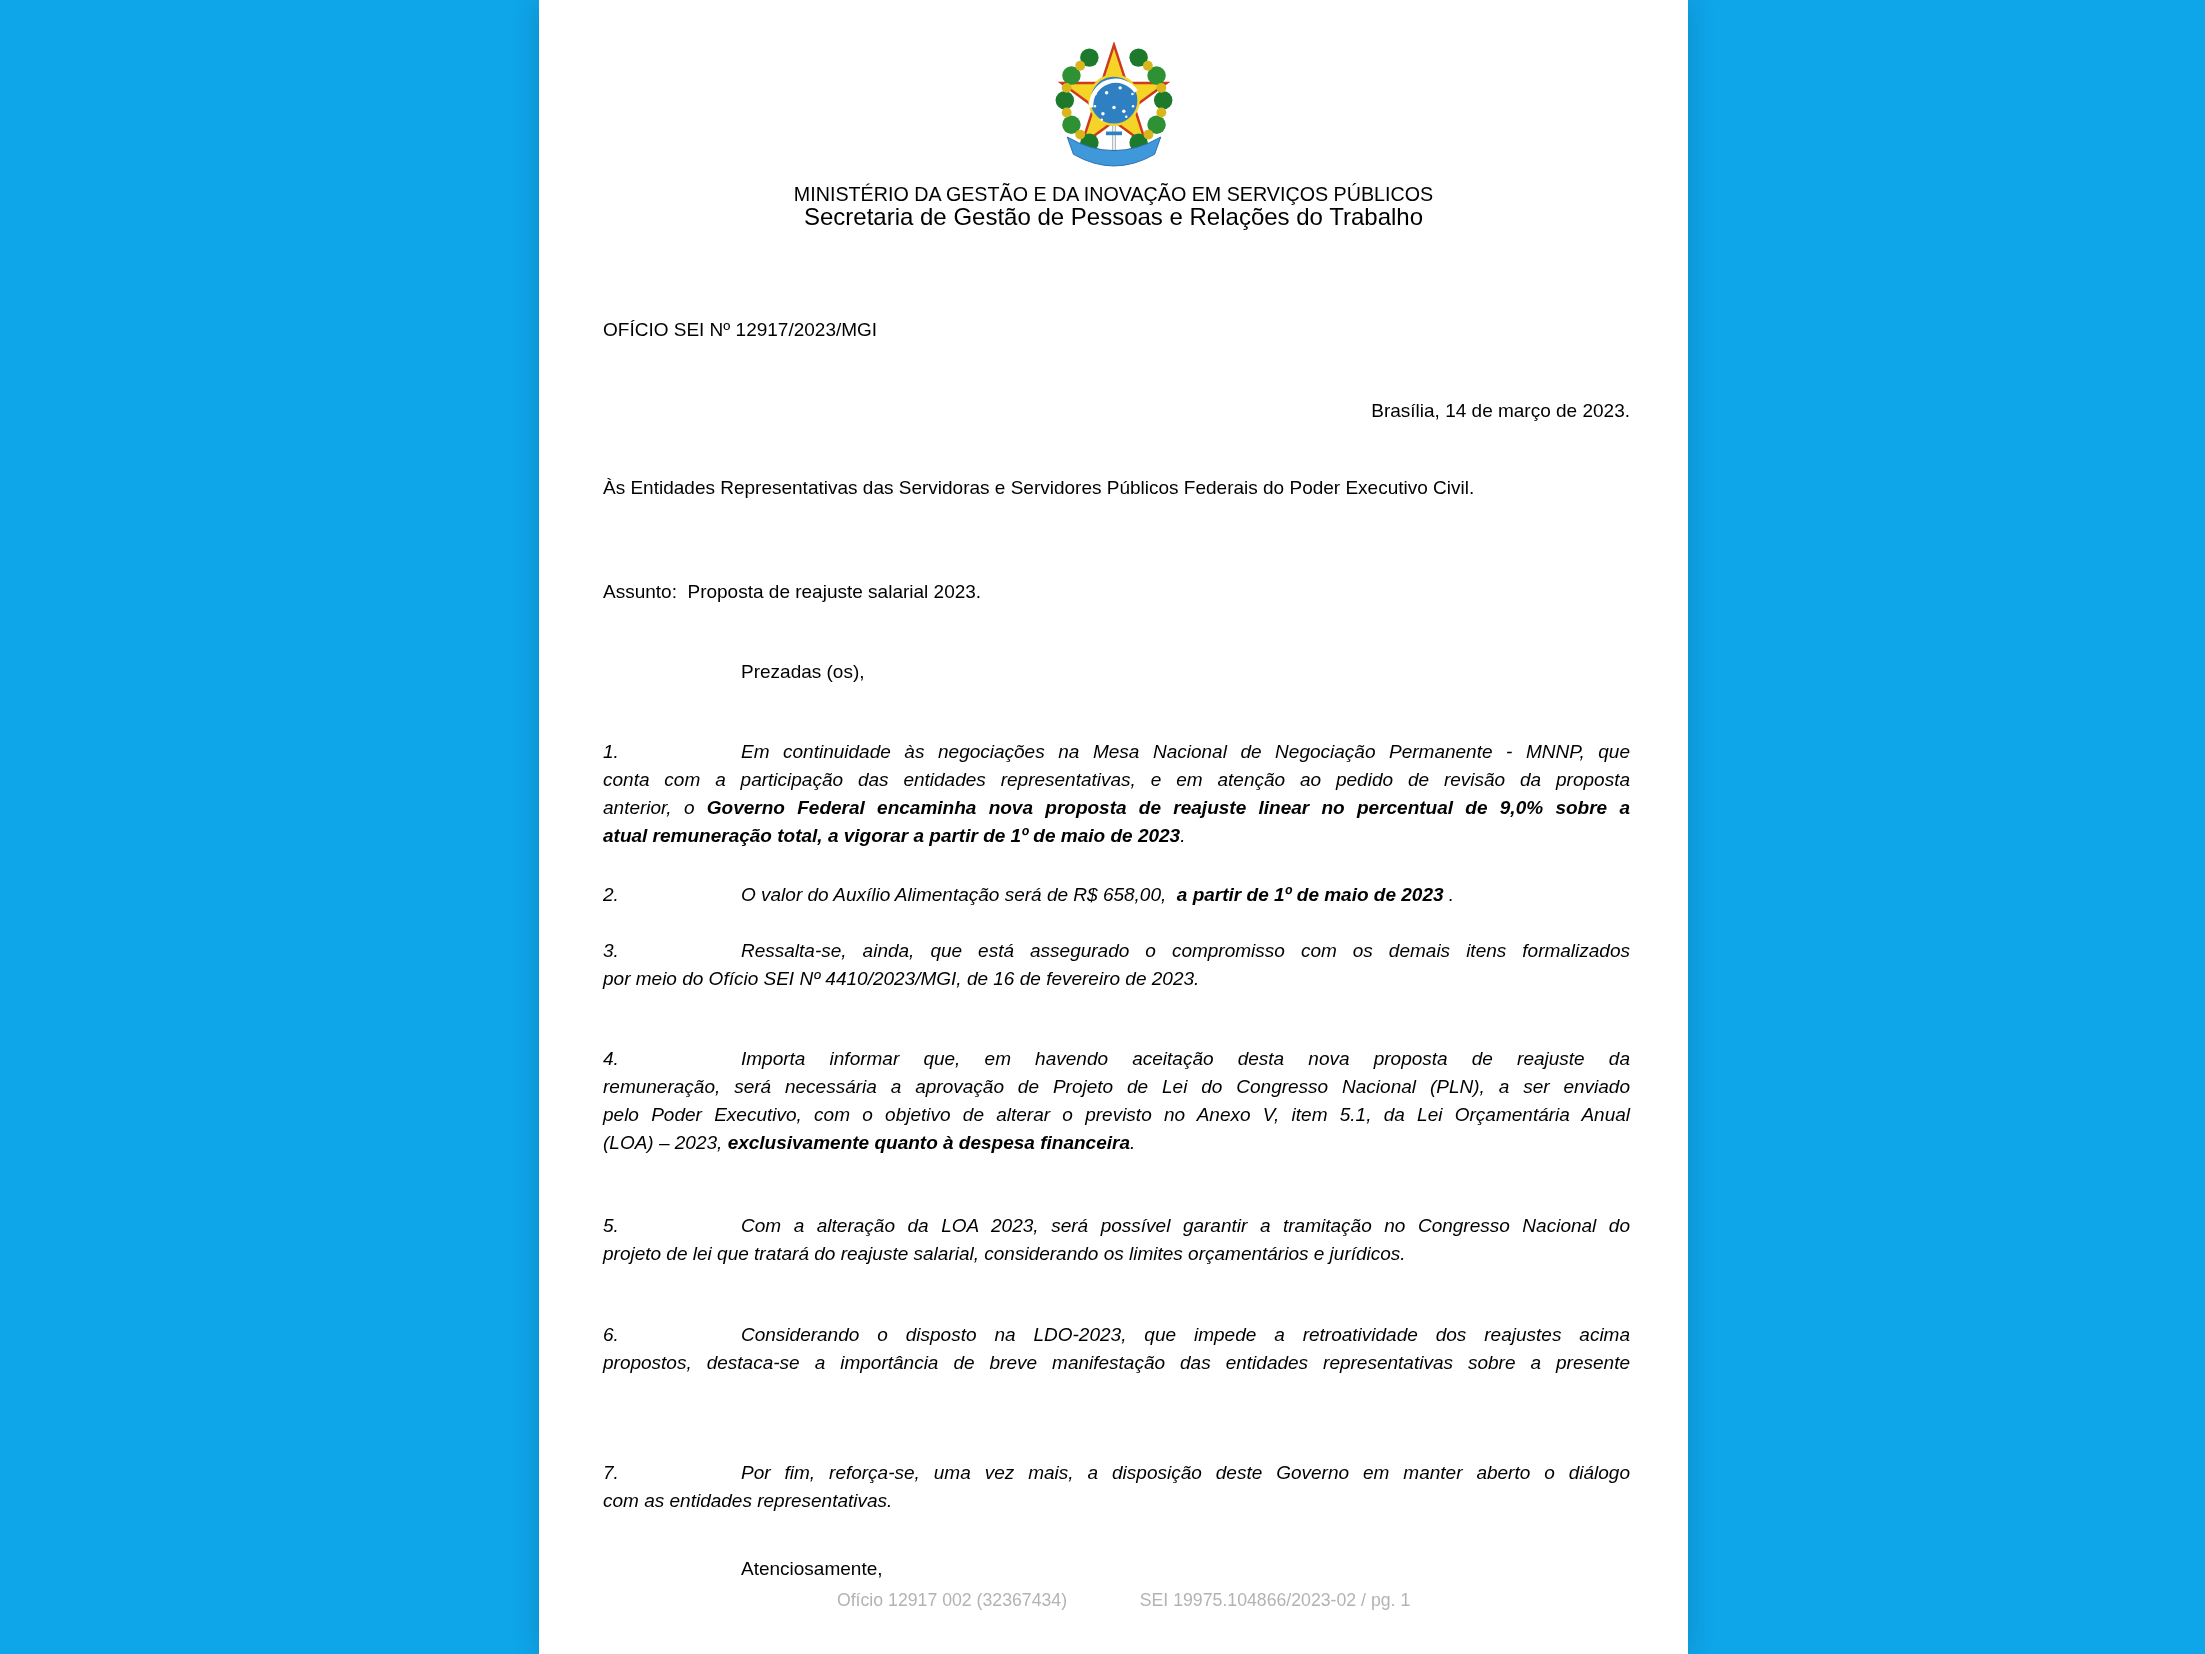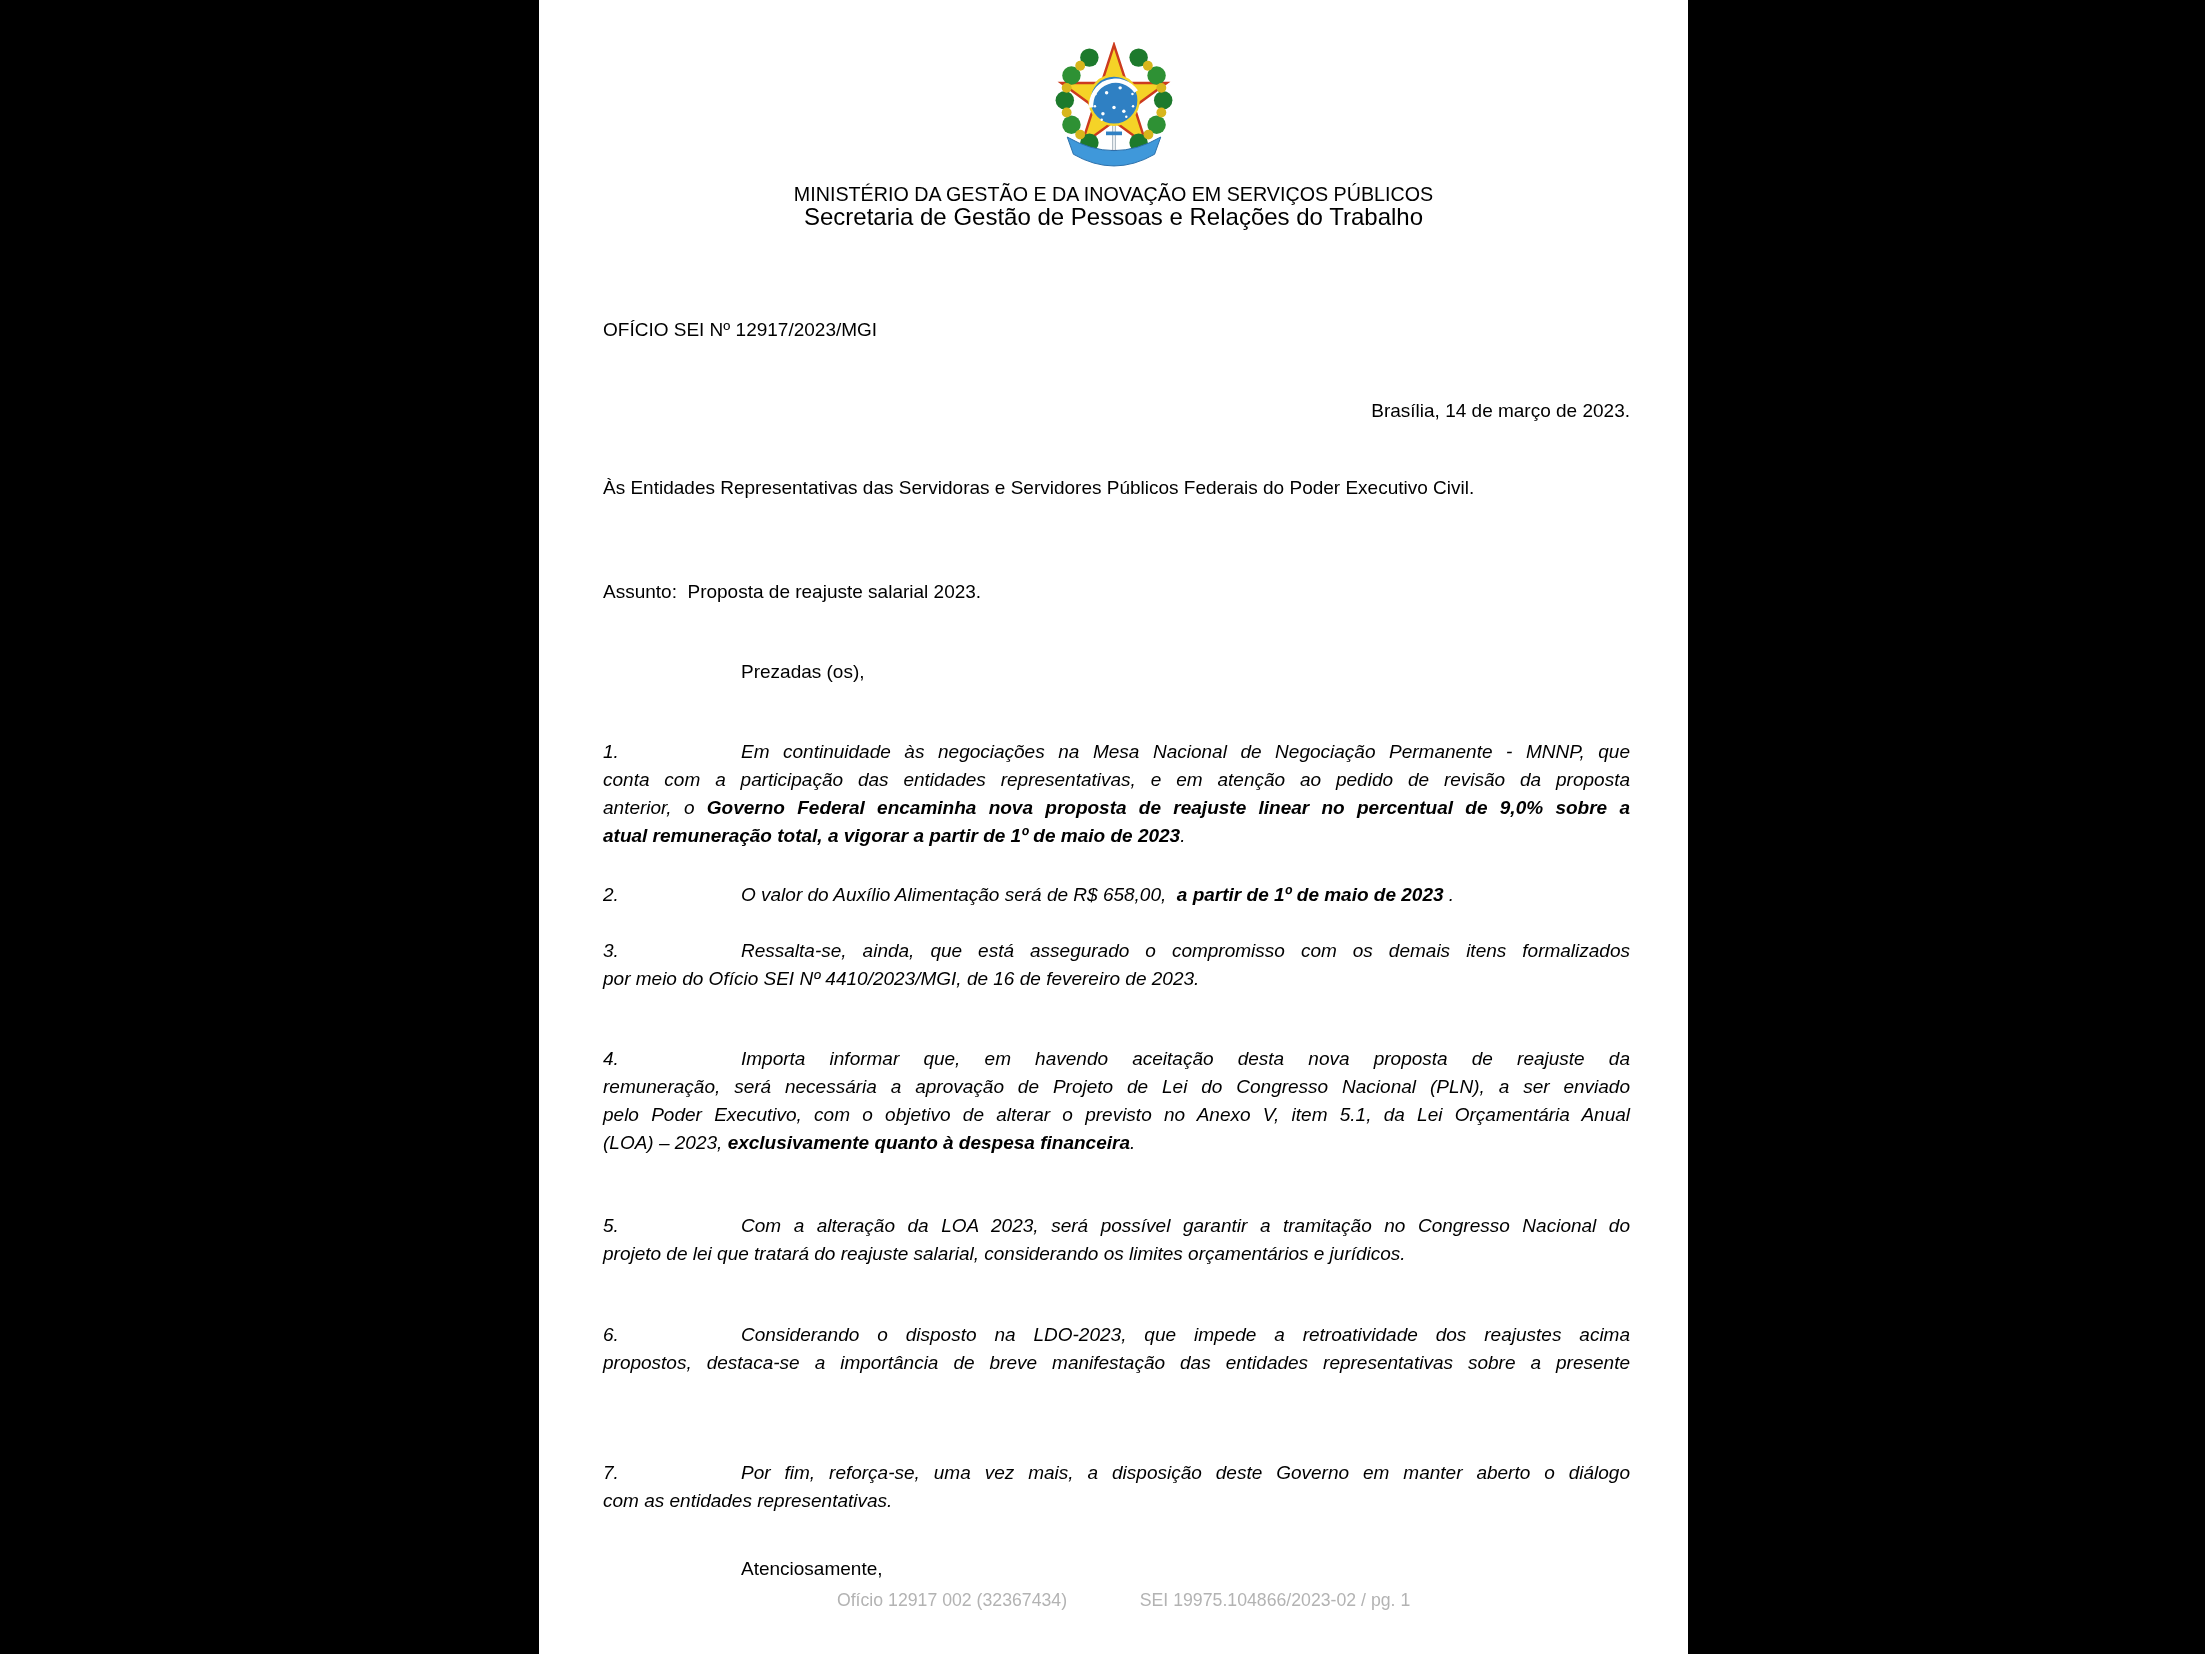--- a/index.html
+++ b/index.html
@@ -7,21 +7,21 @@
     margin: 0;
     padding: 0;
     background: #f0f0f0;
     font-family: "Liberation Sans", "DejaVu Sans", sans-serif;
   }
   .stage {
     position: relative;
     width: 2205px;
     height: 1654px;
     overflow: hidden;
-    background: #000000;
+    background: #0ea5e9;
   }
   .page {
     position: absolute;
     left: 539px;
     top: 0;
     width: 1149px;
     height: 1654px;
     background: #ffffff;
     box-shadow: 0 0 27px rgba(0,0,0,0.16);
   }

